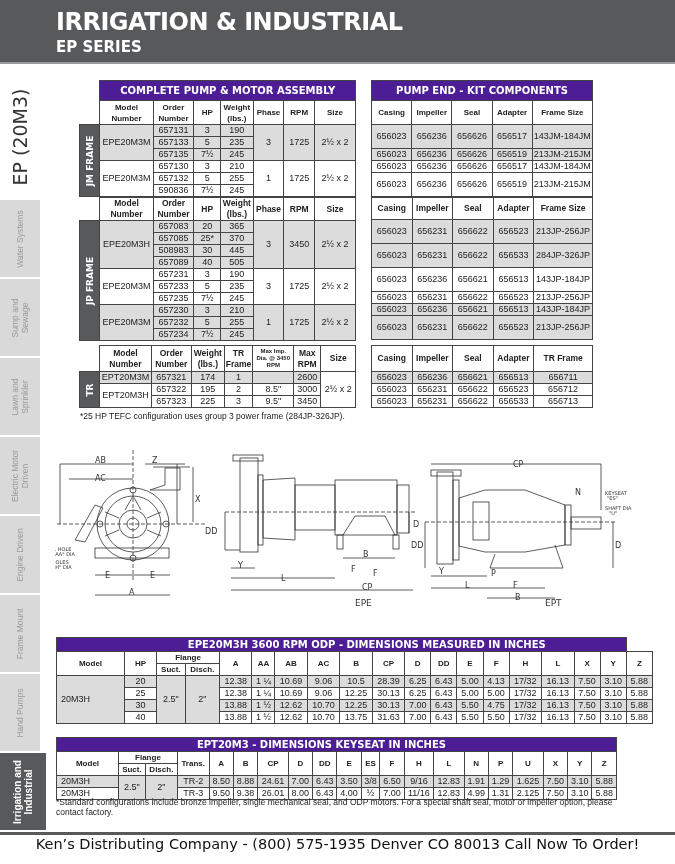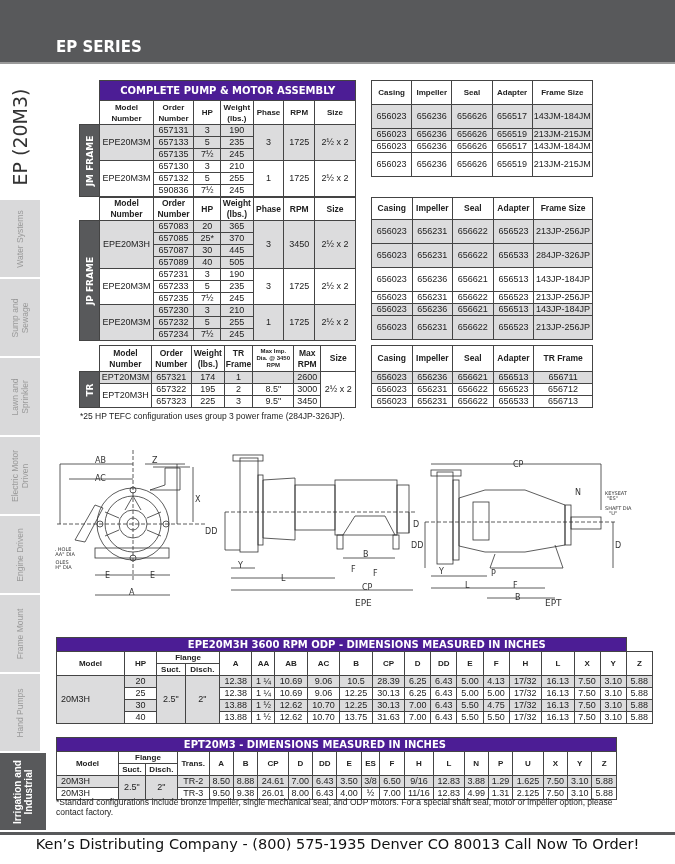--- a/index.html
+++ b/index.html
@@ -25,20 +25,21 @@
   .note { position: absolute; font-size: 8.5px; color: #222; }
 
   .drawing { position: absolute; }
   .footer-bar { position: absolute; left: 0; top: 832px; width: 675px; height: 3px; background: #58595b; }
   .footer { position: absolute; left: 0; top: 836px; width: 675px; text-align: center; font-family: "DejaVu Sans", sans-serif; font-size: 14.5px; color: #111; }
 </style>
 </head>
 <body>
 
 <div class="header">
+  <div class="title">IRRIGATION &amp; INDUSTRIAL</div>
   <div class="subtitle">EP SERIES</div>
 </div>
 
 <div class="side-title">
     <span>EP (20M3)</span>
   </div>
 <div class="tab" style="top:200px;height:79px;">
     <span>Water Systems</span>
   </div>
 <div class="tab" style="top:279px;height:79px;">
@@ -151,21 +152,21 @@
     <td rowspan="4">3</td>
     <td rowspan="4">3450</td>
     <td rowspan="4">2½ x 2</td>
   </tr>
   <tr class="g">
     <td>657085</td>
     <td>25*</td>
     <td>370</td>
   </tr>
   <tr class="g">
-    <td>657087</td>
+    <td>508983</td>
     <td>30</td>
     <td>445</td>
   </tr>
   <tr class="g">
     <td>657089</td>
     <td>40</td>
     <td>505</td>
   </tr>
   <tr>
     <td rowspan="3">EPE20M3M</td>
@@ -246,20 +247,23 @@
     <td>3</td>
     <td>9.5"</td>
     <td>3450</td>
   </tr>
 </tbody>
   </table>
 <div class="note" style="left:80px;top:411px;">*25 HP TEFC configuration uses group 3 power frame (284JP-326JP).</div>
 
 <table style="left:371px;top:80px;width:222px;">
   <tbody>
+      <tr>
+        <th class="gh" colspan="5">PUMP END - KIT COMPONENTS</th>
+      </tr>
   <tr style="height:24px;">
     <th style="width:40px;">Casing</th>
     <th style="width:40px;">Impeller</th>
     <th style="width:40px;">Seal</th>
     <th style="width:40px;">Adapter</th>
     <th style="width:58px;">Frame Size</th>
   </tr>
   <tr class="g" style="height:24px;">
     <td>656023</td>
         <td>656236</td>
@@ -596,21 +600,21 @@
         <td>7.50</td>
         <td>3.10</td>
         <td>5.88</td>
   </tr>
 </tbody>
   </table>
 
 <table style="left:56px;top:737px;width:561px;">
   <tbody>
       <tr>
-        <th class="gh" colspan="20" style="height:14px;text-align:right;padding-right:170px;">EPT20M3 - DIMENSIONS MEASURED IN INCHES</th>
+        <th class="gh" colspan="20" style="height:14px;text-align:right;padding-right:170px;">EPT20M3 - DIMENSIONS KEYSEAT IN INCHES</th>
       </tr>
   <tr>
     <th rowspan="2" style="width:62px;">Model</th>
     <th colspan="2">Flange</th>
     <th rowspan="2">Trans.</th>
     <th rowspan="2">A</th>
     <th rowspan="2">B</th>
     <th rowspan="2">CP</th>
     <th rowspan="2">D</th>
     <th rowspan="2">DD</th>
@@ -638,21 +642,21 @@
         <td>8.50</td>
         <td>8.88</td>
         <td>24.61</td>
         <td>7.00</td>
         <td>6.43</td>
         <td>3.50</td>
         <td>3/8</td>
         <td>6.50</td>
         <td>9/16</td>
         <td>12.83</td>
-        <td>3.88</td>
+        <td>1.91</td>
         <td>1.29</td>
         <td>1.625</td>
         <td>7.50</td>
         <td>3.10</td>
         <td>5.88</td>
   </tr>
   <tr>
     <td style="text-align:left;padding-left:4px;">20M3H</td>
     <td>TR-3</td>
         <td>9.50</td>

